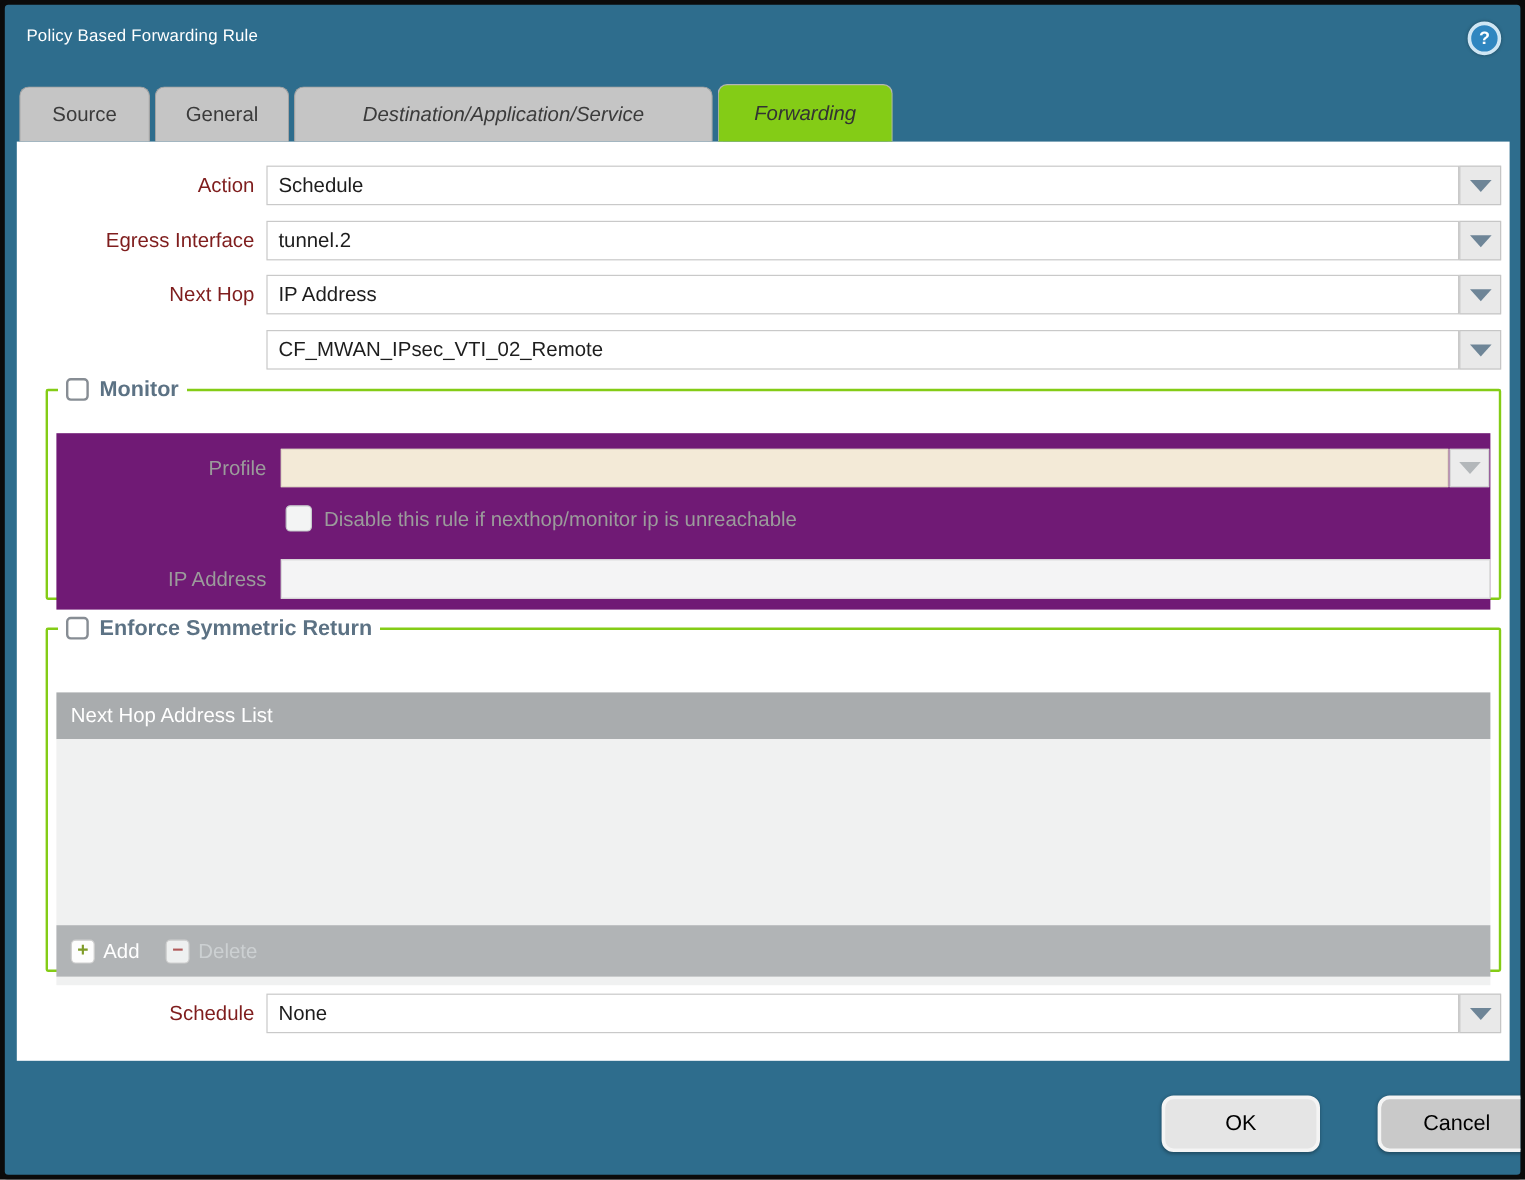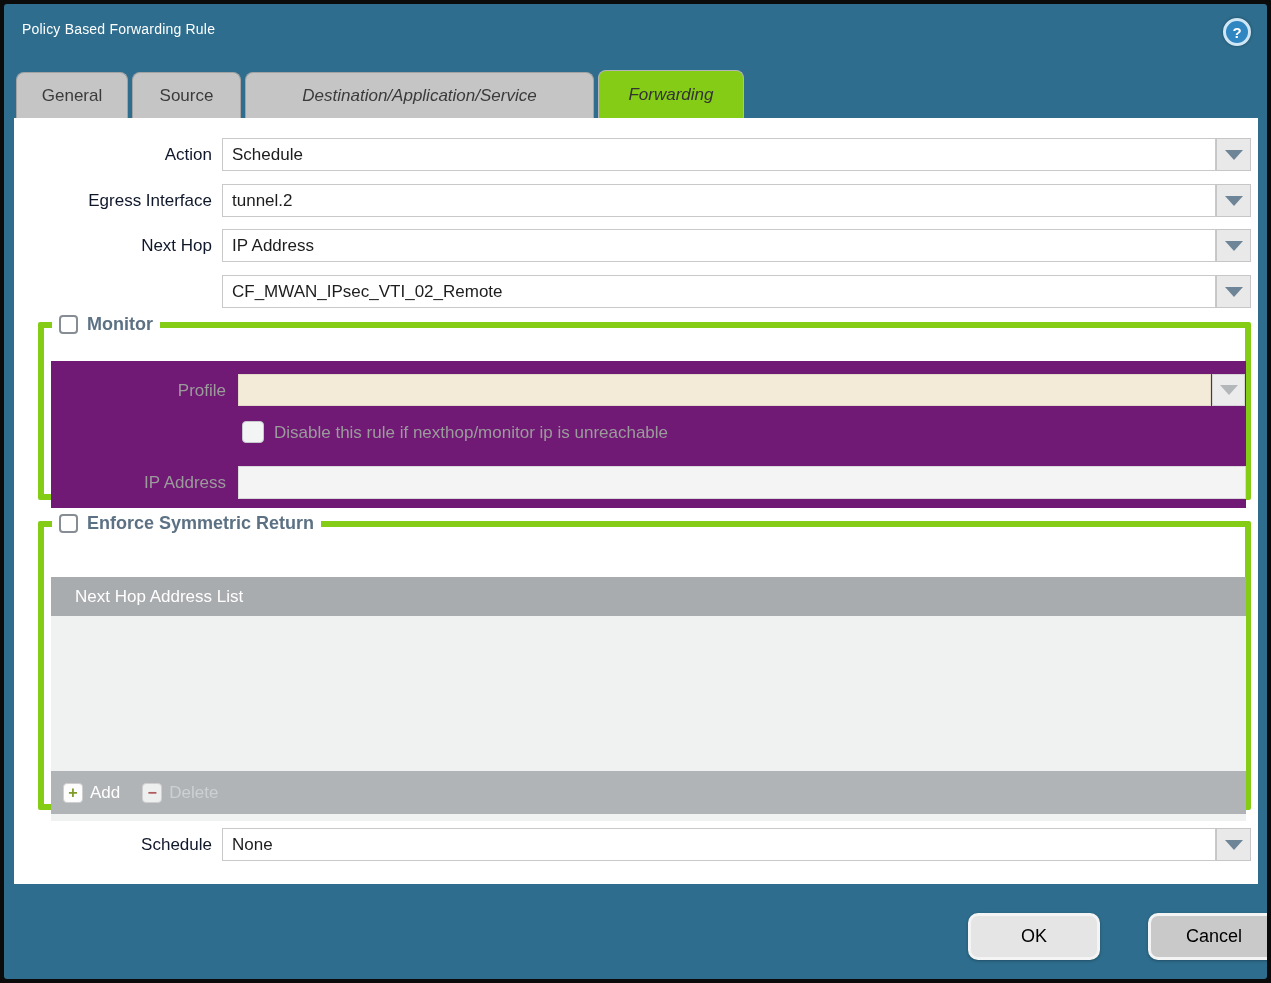--- a/index.html
+++ b/index.html
@@ -17,44 +17,44 @@
 
   .tabs { position:absolute; left:12px; top:66px; height:48px; display:flex; gap:4px; z-index:3; }
   .tab { background:#c5c5c5; border:1px solid #a3a3a3; border-bottom:none; border-radius:8px 8px 0 0;
     height:46px; margin-top:2px; display:flex; align-items:center; justify-content:center;
     font-size:17px; color:#3b3b3b; cursor:pointer; }
   .tab.active { background:#84cc16; height:48px; margin-top:0; border-color:#b5b5b5; color:#333333;font-style:italic; }
   .tab-general { width:112px; } .tab-source { width:109px; } .tab-das { width:349px;font-style:italic; } .tab-forwarding { width:146px; }
 
   .panel { position:absolute; left:10px; top:114px; width:1244px; height:766px; background:#ffffff; z-index:2; }
 
-  .field-label { position:absolute; left:0; width:198px; text-align:right; font-size:17px; color:#0f172a; line-height:33px; }
+  .field-label { position:absolute; left:0; width:198px; text-align:right; font-size:17px; color:#7f1d1d; line-height:33px; }
   .combo-text { position:absolute; left:208px; width:994px; height:33px; background:#ffffff; border:1px solid #c9c9c9;
     font-size:17px; color:#1d1d1d; line-height:31px; padding-left:9px; overflow:hidden; white-space:nowrap; }
   .combo-btn { position:absolute; left:1202px; width:35px; height:33px; background:#e9e9e9; border:1px solid #c6c6c6;
     display:flex; align-items:center; justify-content:center; cursor:pointer; }
   .arrow-down { width:0; height:0; border-left:9px solid transparent; border-right:9px solid transparent; border-top:10px solid #6e8597; }
   .arrow-down.dim { border-top-color:#b3b7ba; }
 
-  fieldset.group { position:absolute; border:6px solid #84cc16; border-radius:2px; }
+  fieldset.group { position:absolute; border:2px solid #84cc16; border-radius:2px; }
   legend.group-legend { margin-left:8px; padding:0 7px; display:flex; align-items:center; gap:9px;
     color:#5c7284; font-weight:bold; font-size:18px; }
   .checkbox { width:19px; height:19px; background:#ffffff; border:2px solid #878d94; border-radius:4px; cursor:pointer; }
   .checkbox.dim { border:1px solid #c6c9cc; background:#f3f4f4; width:22px; height:22px; }
 
   .group-body { position:absolute; left:7px; top:26px; width:1195px; height:147px; background:#701a75; }
   .mon-label { position:absolute; left:0; width:175px; text-align:right; font-size:17px; color:#9b9b9b; line-height:33px; }
   .profile-field { position:absolute; left:187px; top:13px; width:973px; height:32px; background:#f3ead7; border:1px solid #e2dac6; }
   .profile-btn { position:absolute; left:1161px; top:13px; width:33px; height:32px; background:#ececec; border:1px solid #d4d4d4;
     display:flex; align-items:center; justify-content:center; }
   .disable-row-label { position:absolute; left:223px; top:60px; font-size:17px; color:#9b9b9b; line-height:24px; }
   .ip-field { position:absolute; left:187px; top:105px; width:1008px; height:33px; background:#f4f4f5; border:1px solid #d8d8d8; }
 
   .nh-table { position:absolute; left:7px; top:43px; width:1195px; }
-  .nh-header { height:39px; background:#a9acae; color:#ffffff; font-size:17px; line-height:39px; padding-left:24px; }
+  .nh-header { height:39px; background:#a9acae; color:#ffffff; font-size:17px; line-height:39px; padding-left:12px; }
   .nh-body { height:155px; background:#f0f1f1; }
   .nh-footer { height:43px; background:#b1b4b6; display:flex; align-items:center; padding-left:12px; gap:22px; }
   .nh-strip { height:7px; background:#f0f1f1; }
   .tbl-btn { display:flex; align-items:center; gap:7px; cursor:pointer; }
   .tbl-btn-icon { width:20px; height:20px; border-radius:4px; background:#fdfdfd; border:1px solid #cfcfcf;
     display:flex; align-items:center; justify-content:center; font-size:16px; font-weight:bold; line-height:1; }
   .plus-icon { color:#7f9c28; }
   .minus-icon { color:#b05a5a; background:#eef0f0; }
   .tbl-btn-label { font-size:17px; color:#ffffff; }
   .tbl-btn.disabled .tbl-btn-label { color:#ccd0d2; }
@@ -69,22 +69,22 @@
 </head>
 <body>
 
 <div class="frame">
   <div class="dialog">
 
     <div class="dialog-title">Policy Based Forwarding Rule</div>
     <div class="help-icon">?</div>
 
     <div class="tabs">
+      <div class="tab tab-source">Source</div>
       <div class="tab tab-general">General</div>
-      <div class="tab tab-source">Source</div>
       <div class="tab tab-das">Destination/Application/Service</div>
       <div class="tab tab-forwarding active">Forwarding</div>
     </div>
 
     <div class="panel">
 
       <div class="field-label" style="top:20px;">Action</div>
       <div class="combo-text" style="top:20px;">Schedule</div>
       <div class="combo-btn" style="top:20px;">
         <span class="arrow-down"></span>

